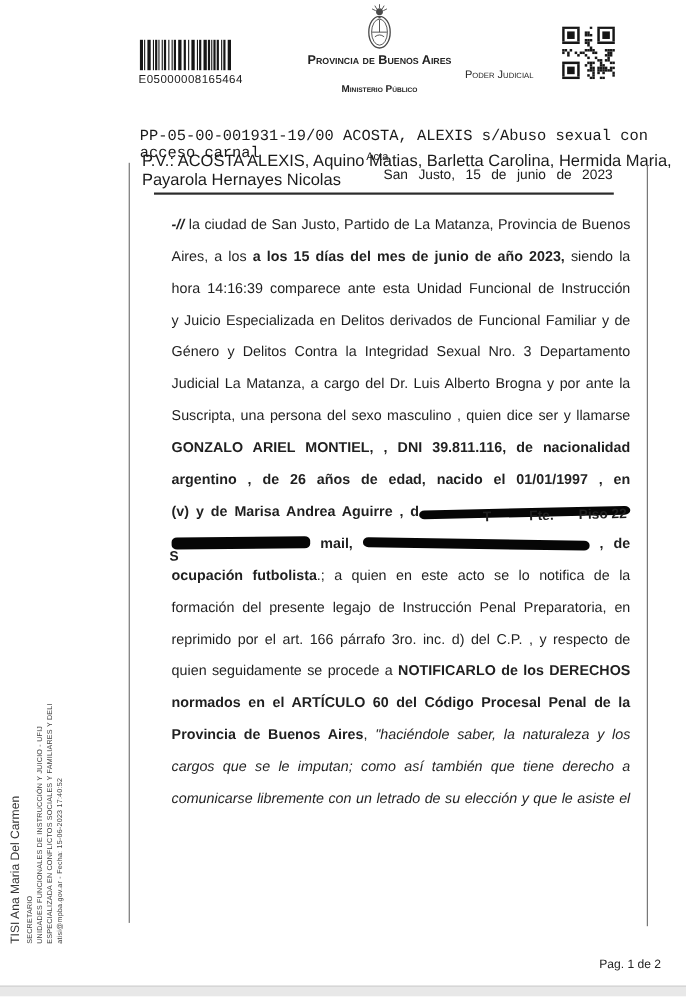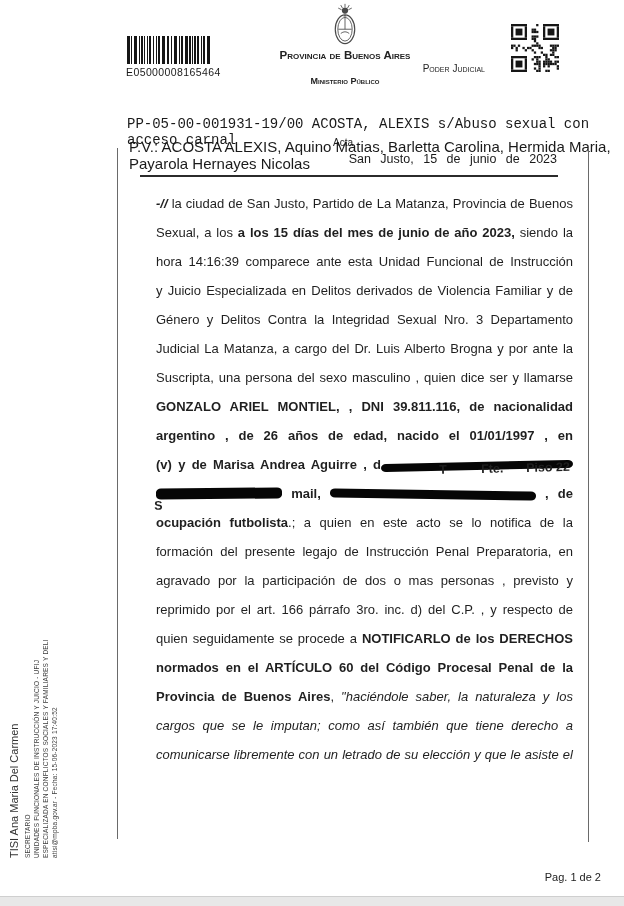--- a/index.html
+++ b/index.html
@@ -215,33 +215,32 @@
   <div class="case-line">PP-05-00-001931-19/00 ACOSTA, ALEXIS s/Abuso sexual con acceso carnal</div>
   <div class="pv-line">P.V.: ACOSTA ALEXIS, Aquino Matias, Barletta Carolina, Hermida Maria, Payarola Hernayes Nicolas</div>
   <div class="dateline">San Justo, 15 de junio de 2023</div>
 
   <div class="hrule"></div>
   <div class="vrule-left"></div>
   <div class="vrule-right"></div>
 
   <div class="body-block" id="body-block">
       <div class="bline"><span class="seg bi">-//</span><span class="seg r"> la ciudad de San Justo, Partido de La Matanza, Provincia de Buenos</span></div>
-      <div class="bline"><span class="seg r">Sexual, a los </span><span class="seg b">a los 15 días del mes de junio de año 2023,</span><span class="seg r"> siendo la</span></div>
+      <div class="bline"><span class="seg r">Aires, a los </span><span class="seg b">a los 15 días del mes de junio de año 2023,</span><span class="seg r"> siendo la</span></div>
       <div class="bline"><span class="seg r">hora 14:16:39 comparece ante esta Unidad Funcional de Instrucción</span></div>
-      <div class="bline"><span class="seg r">y Juicio Especializada en Delitos derivados de Violencia Familiar y de</span></div>
+      <div class="bline"><span class="seg r">y Juicio Especializada en Delitos derivados de Funcional Familiar y de</span></div>
       <div class="bline"><span class="seg r">Género y Delitos Contra la Integridad Sexual Nro. 3 Departamento</span></div>
       <div class="bline"><span class="seg r">Judicial La Matanza, a cargo del Dr. Luis Alberto Brogna y por ante la</span></div>
       <div class="bline"><span class="seg r">Suscripta, una persona del sexo masculino , quien dice ser y llamarse</span></div>
       <div class="bline"><span class="seg b">GONZALO ARIEL MONTIEL, , DNI 39.811.116, de nacionalidad</span></div>
       <div class="bline"><span class="seg b">argentino , de 26 años de edad, nacido el 01/01/1997 , en</span></div>
       <div class="bline"><span class="seg b">(v) y de Marisa Andrea Aguirre , d</span><span class="redact" style="width: 192px; height: 8px; transform: rotate(-1.3deg);"><span class="frag" style="left: 58px;">T</span><span class="frag" style="left: 100px;">Fte.</span><span class="frag" style="left: 145px;">Piso 22</span></span></div>
       <div class="bline"><span class="redact" style="width: 126px; height: 11px; transform: rotate(-0.6deg);"><span class="frag below" style="left: -2px;">S</span></span><span class="seg b"> mail, </span><span class="redact" style="width: 206px; height: 9px; transform: rotate(0.9deg);"></span><span class="seg b"> , de</span></div>
       <div class="bline"><span class="seg b">ocupación futbolista</span><span class="seg r">.; a quien en este acto se lo notifica de la</span></div>
       <div class="bline"><span class="seg r">formación del presente legajo de Instrucción Penal Preparatoria, en</span></div>
-      <div class="bline"><span class="seg r">agravado por la participación de dos o mas personas , previsto y</span></div>
       <div class="bline"><span class="seg r">reprimido por el art. 166 párrafo 3ro. inc. d) del C.P. , y respecto de</span></div>
       <div class="bline"><span class="seg r">quien seguidamente se procede a </span><span class="seg b">NOTIFICARLO de los DERECHOS</span></div>
       <div class="bline"><span class="seg b">normados en el ARTÍCULO 60 del Código Procesal Penal de la</span></div>
       <div class="bline"><span class="seg b">Provincia de Buenos Aires</span><span class="seg r">, </span><span class="seg i">"haciéndole saber, la naturaleza y los</span></div>
       <div class="bline"><span class="seg i">cargos que se le imputan; como así también que tiene derecho a</span></div>
       <div class="bline"><span class="seg i">comunicarse libremente con un letrado de su elección y que le asiste el</span></div>
     </div>
 
   <div class="stamp">
     <div class="name">TISI Ana Maria Del Carmen</div>

